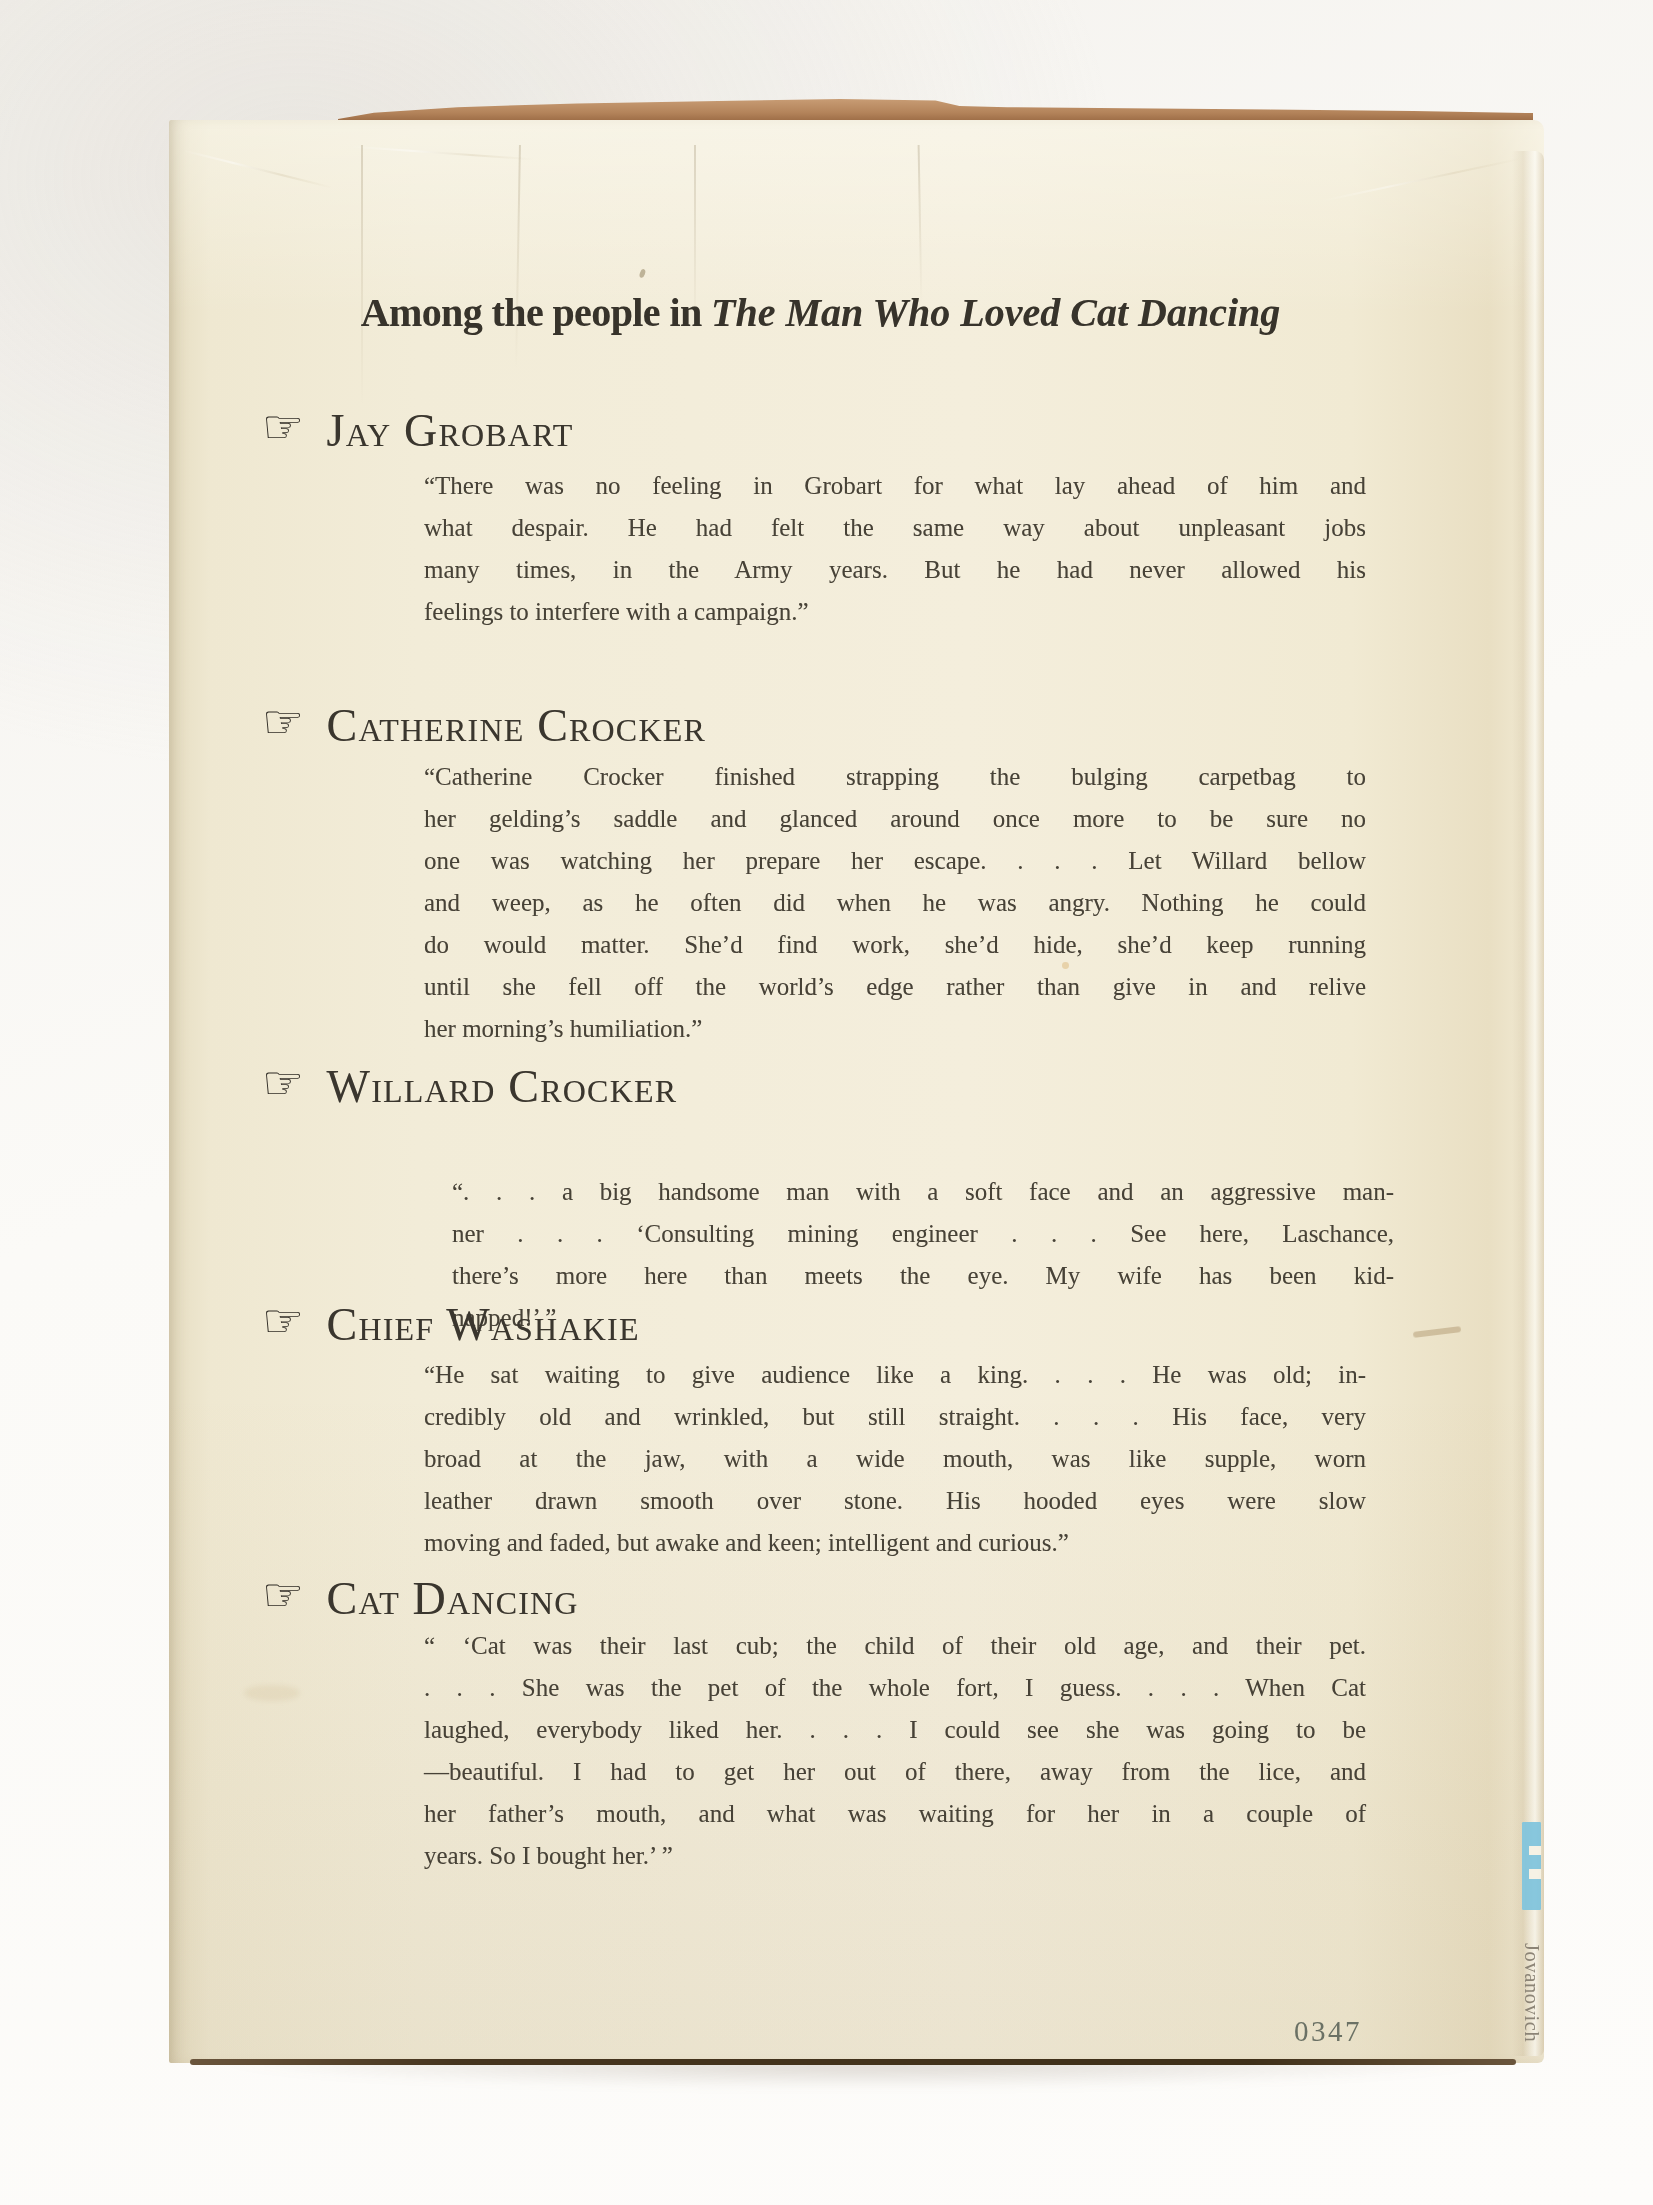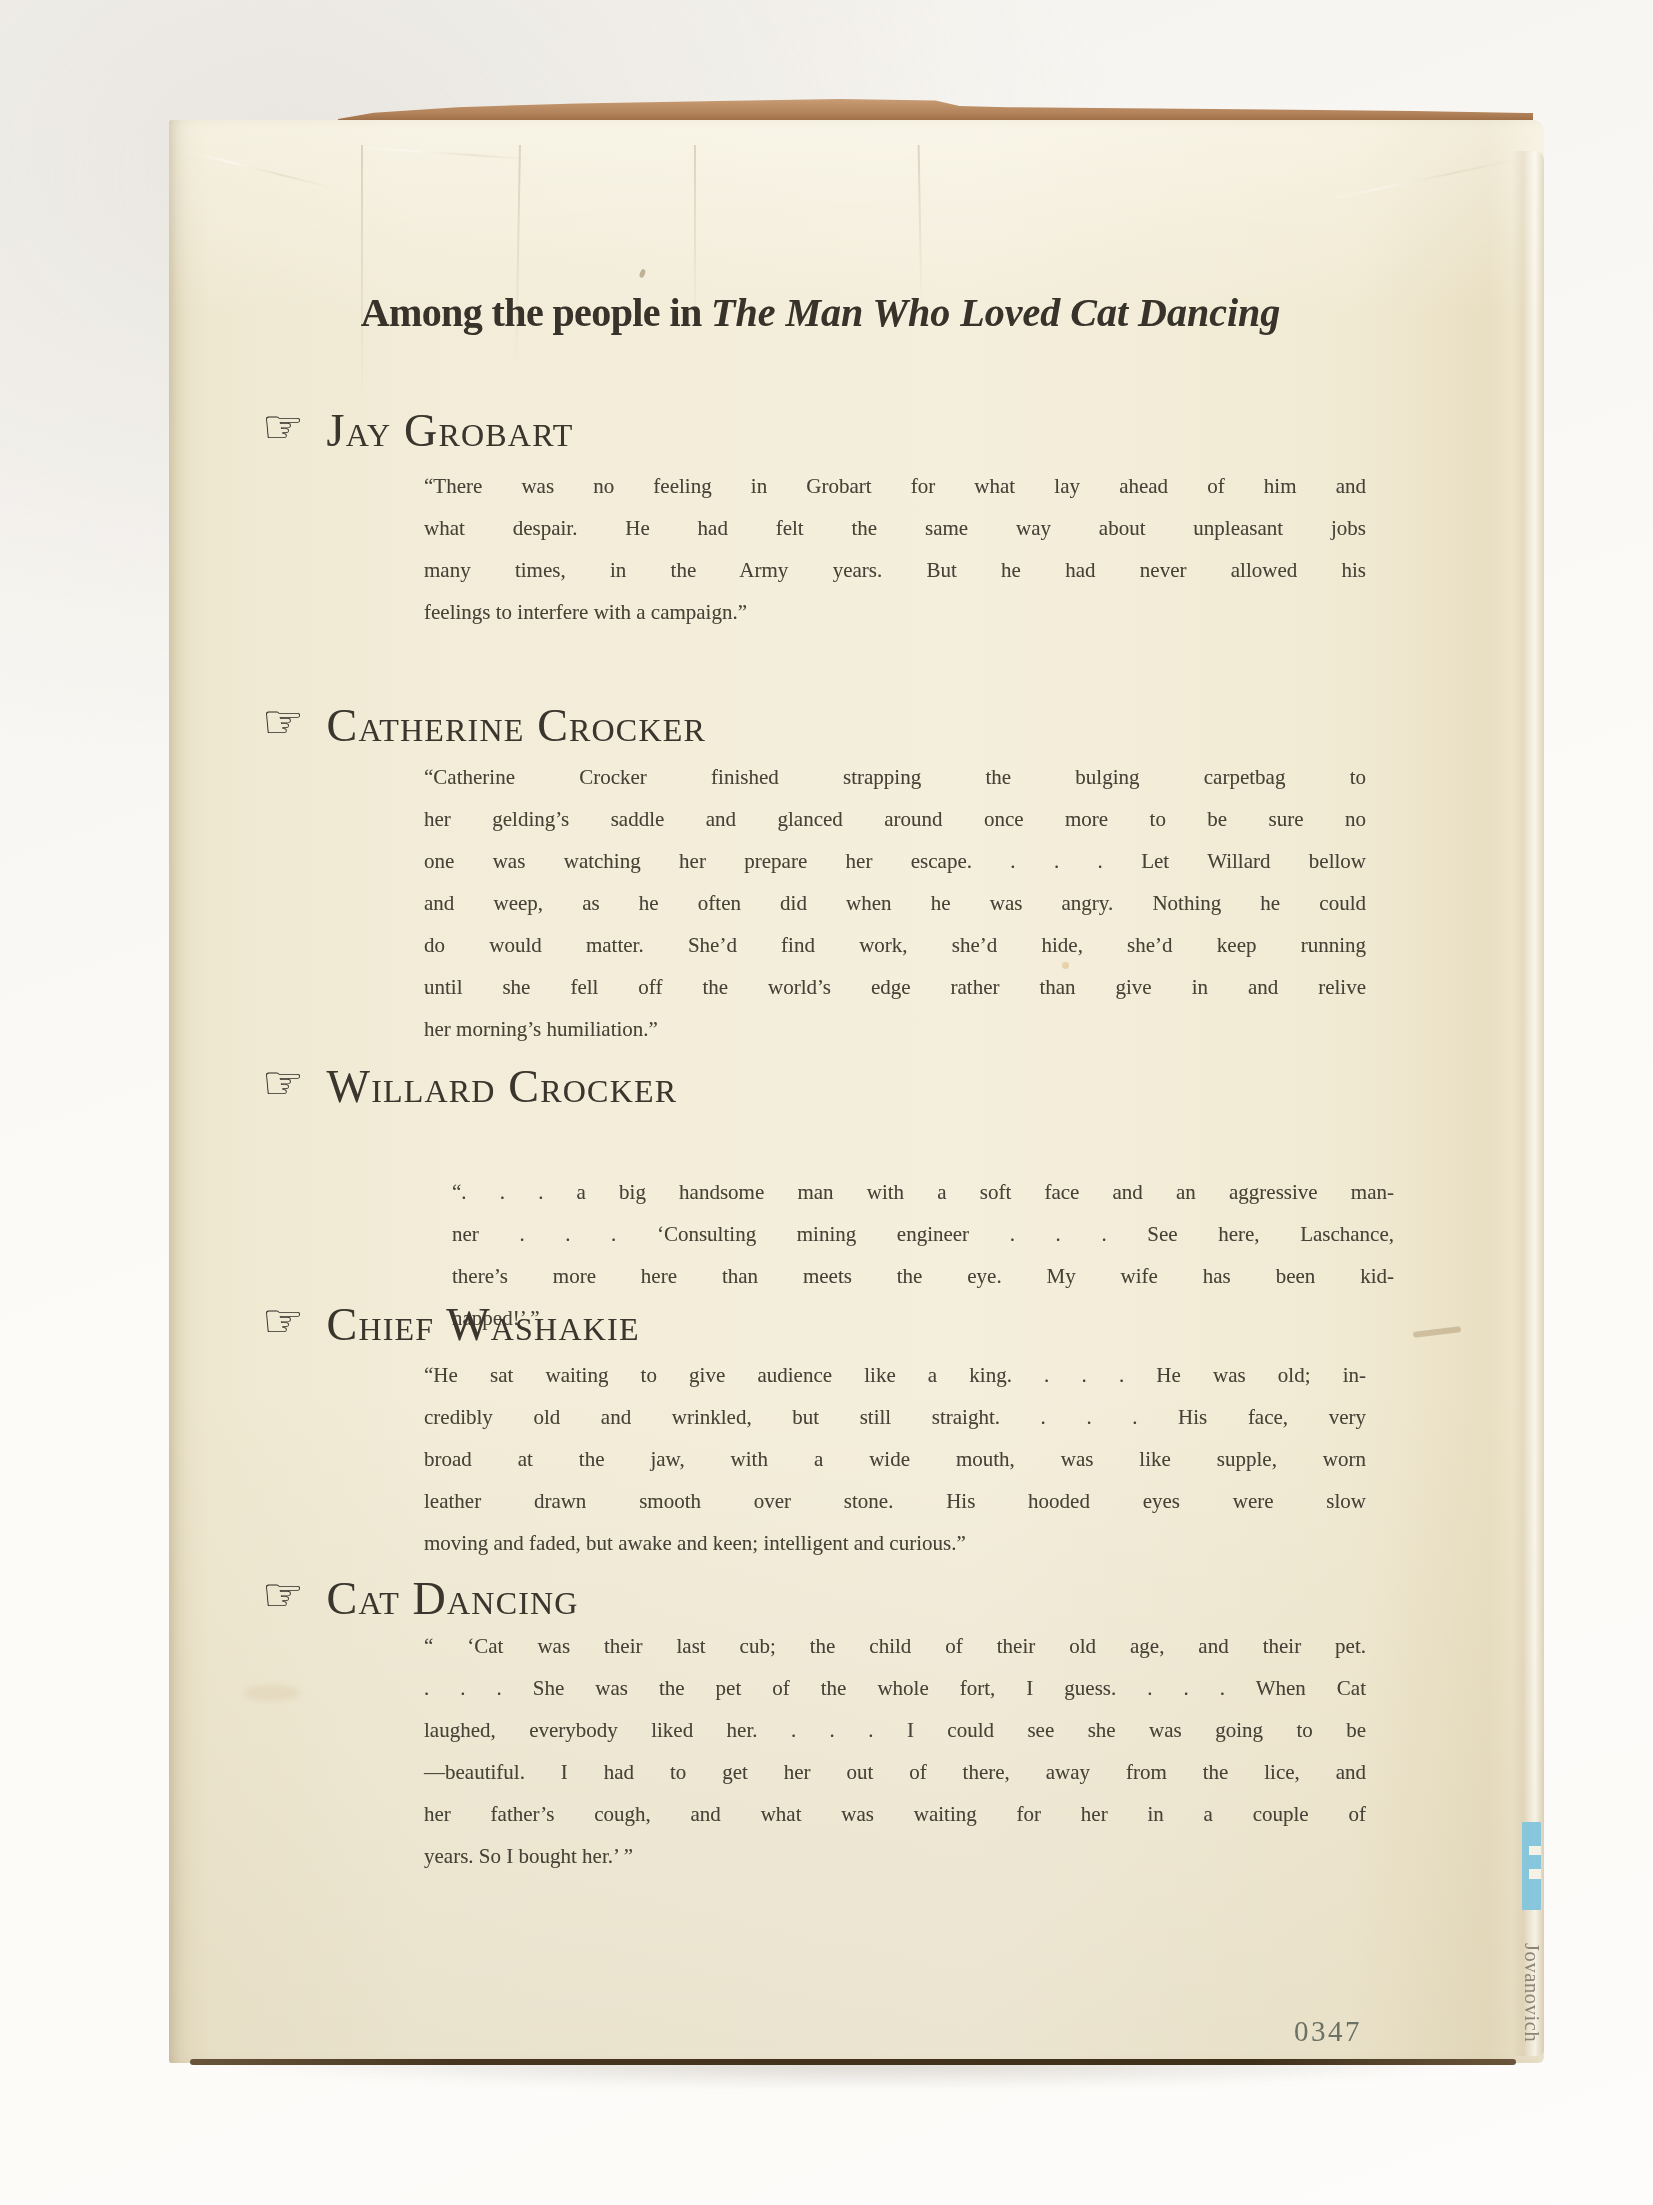--- a/index.html
+++ b/index.html
@@ -80,21 +80,21 @@
     font-variant:small-caps;font-size:46px;color:#3a362e;
     letter-spacing:1.2px;line-height:1;transform:translateY(2.5px);
     text-shadow:0 0 0.6px rgba(55,45,35,0.25);
   }
   .row0{top:284px;}
   .row1{top:579px;}
   .row2{top:940px;}
   .row3{top:1178px;}
   .row4{top:1452px;}
 
-  .quote{position:absolute;left:255px;width:942px;color:#474237;font-size:21px;
+  .quote{position:absolute;left:255px;width:942px;color:#474237;font-size:25px;
     text-shadow:0 0 0.6px rgba(60,50,40,0.22);}
   .qline{line-height:42px;height:42px;white-space:nowrap;text-align:justify;text-align-last:justify;}
   .qline.last{text-align-last:left;}
   .q0{top:345px;}
   .q1{top:636px;}
   .q2{top:1051px;margin-left:28px;}
   .q3{top:1234px;}
   .q4{top:1505px;}
 
   .page-code{
@@ -195,21 +195,21 @@
 
       <div class="char-row row4">
         <span class="manicule">☞</span>
         <span class="char-name">Cat Dancing</span>
       </div>
       <div class="quote q4">
           <div class="qline">“ ‘Cat was their last cub; the child of their old age, and their pet.</div>
           <div class="qline">. . . She was the pet of the whole fort, I guess. . . . When Cat</div>
           <div class="qline">laughed, everybody liked her. . . . I could see she was going to be</div>
           <div class="qline">—beautiful. I had to get her out of there, away from the lice, and</div>
-          <div class="qline">her father’s cough, and what was waiting for her in a couple of</div>
+          <div class="qline">her father’s mouth, and what was waiting for her in a couple of</div>
           <div class="qline last">years. So I bought her.’ ”</div>
         </div>
 
       <div class="page-code">0347</div>
 
       <div class="spine-logo">
         <div class="bar b1"></div>
         <div class="bar b2"></div>
       </div>
       <div class="spine-text">Jovanovich</div>

